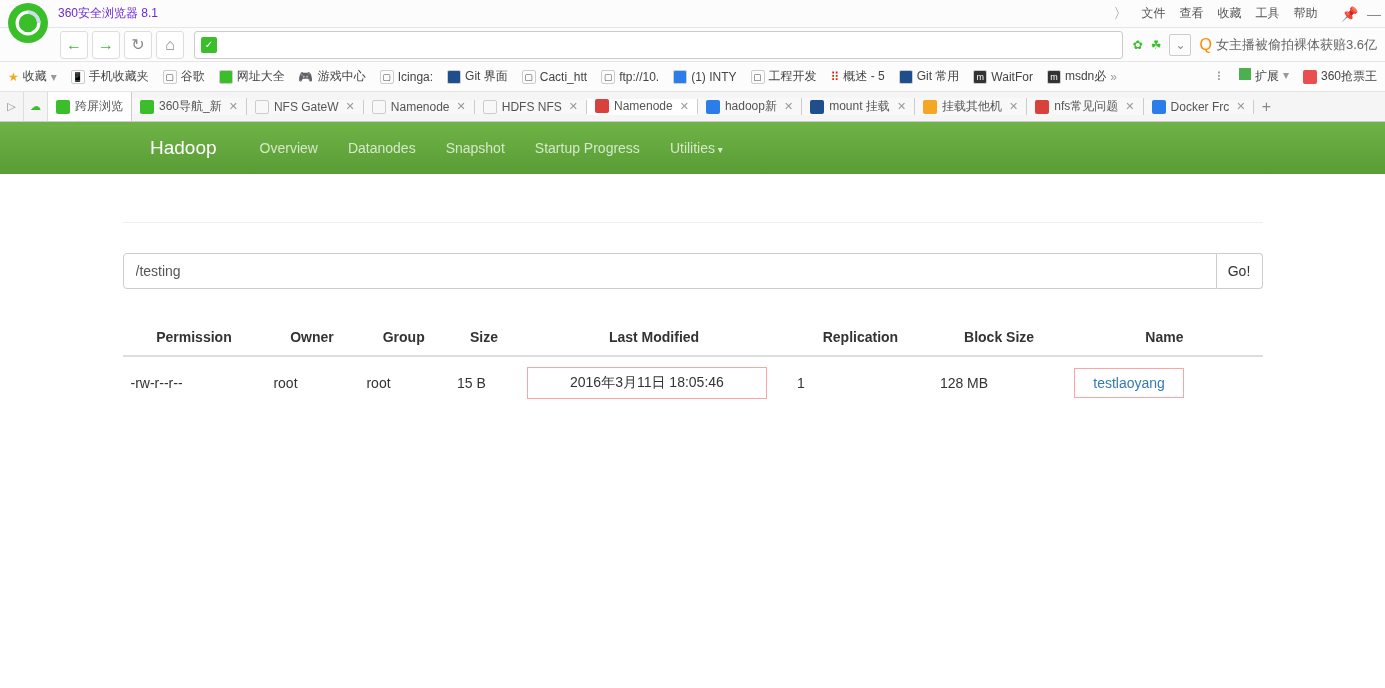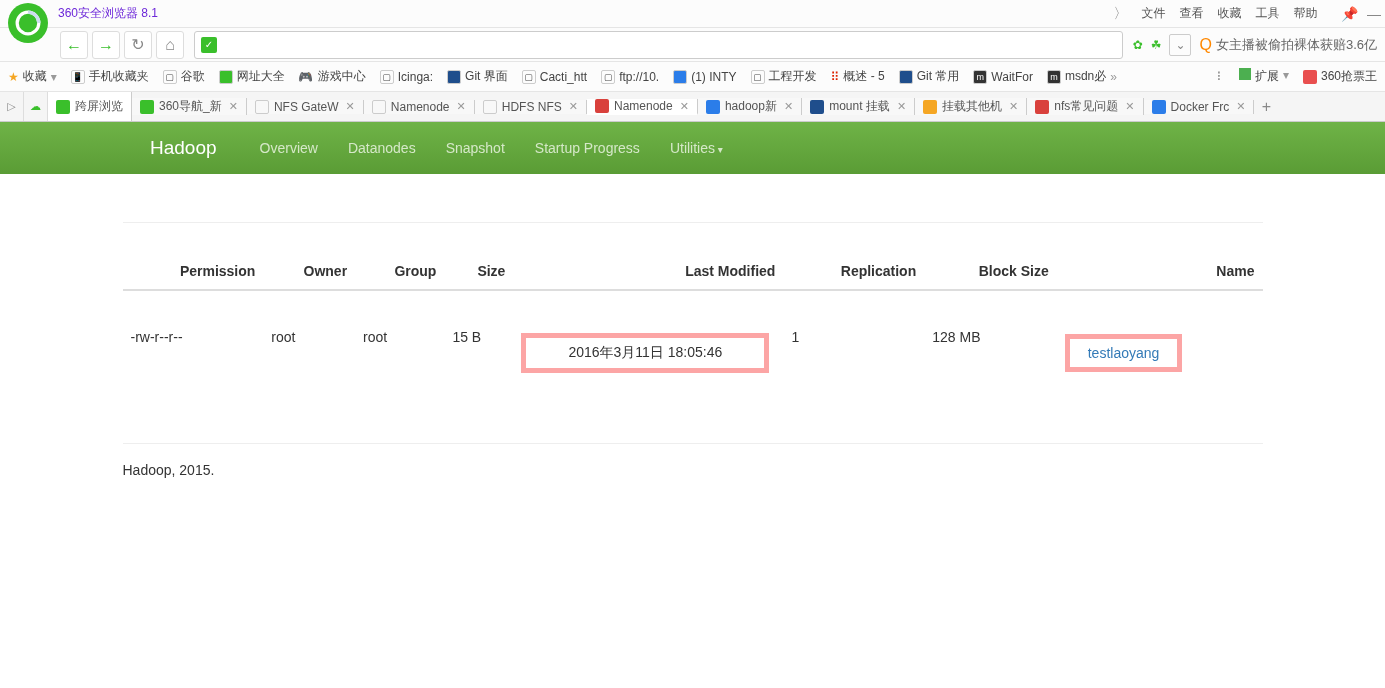--- a/index.html
+++ b/index.html
@@ -54,24 +54,24 @@
 .hadoop-nav .link.caret::after { content:" ▾"; font-size:10px;}
 
 .container { max-width: 1170px; margin: 0 auto; padding: 40px 15px 20px;}
 .container h1 { font-size: 36px; font-weight: 400; color:#333; margin-bottom: 14px;}
 .container hr { border:none; border-top:1px solid #eee; margin: 8px 0 30px;}
 .pathrow { display:flex; margin-bottom:30px;}
 .pathrow input { flex:1; height:36px; border:1px solid #ccc; border-radius:4px 0 0 4px; padding:0 12px; font-size:14px; color:#555;}
 .pathrow button { width:46px; height:36px; border:1px solid #ccc; border-left:none; background:#fff; border-radius:0 4px 4px 0; font-size:14px; color:#333; cursor:pointer;}
 
 table { width:100%; border-collapse:collapse; font-size:14px;}
-table th { text-align:right; padding:10px 8px; border-bottom:2px solid #ddd; font-weight:bold; color:#333;}
+table th { text-align:center; padding:10px 8px; border-bottom:2px solid #ddd; font-weight:bold; color:#333;}
 table td { padding:10px 8px; border-top:1px solid #ddd; color:#333;}
 table a { color:#337ab7; text-decoration:none;}
-.redbox { border:5px solid #fca5a5; padding:2px 4px; display:inline-block;margin-top:32px;}
+.redbox { border:1px solid #fca5a5; padding:2px 4px; display:inline-block;}
 
 .footer { margin-top:60px; padding-top:18px; border-top:1px solid #eee; color:#333; font-size:14px;}
 
 
 .fv { display:inline-block; border-radius:2px;}
 .fv-green{background:#3abf2b;} .fv-orange{background:#f5a623;} .fv-blue{background:#2b7de9;} .fv-red{background:#d9413c;} .fv-dark{background:#333;} .fv-navy{background:#1f4e8c;}
 </style>
 </head>
 <body>
 
@@ -259,20 +259,24 @@
   <span class="brand">Hadoop</span>
   <span class="link">Overview</span>
   <span class="link">Datanodes</span>
   <span class="link">Snapshot</span>
   <span class="link">Startup Progress</span>
   <span class="link caret">Utilities</span>
 </div>
 
 <div class="container">
   <hr>
+  <div class="pathrow">
+    <input type="text" value="/testing" style="">
+    <button>Go!</button>
+  </div>
   <table>
     <thead>
       <tr>
         <th>Permission</th>
         <th>Owner</th>
         <th>Group</th>
         <th>Size</th>
         <th style="width:270px;">Last Modified</th>
         <th>Replication</th>
         <th>Block Size</th>
@@ -285,14 +289,13 @@
           <td>root</td>
           <td>root</td>
           <td>15 B</td>
           <td><span class="redbox" style="padding:6px 42px;">2016年3月11日 18:05:46</span></td>
           <td>1</td>
           <td>128 MB</td>
           <td><span class="redbox" style="padding:6px 18px;"><a href="#">testlaoyang</a></span></td>
         </tr>
       </tbody>
   </table>
-  <div class="footer">Hadoop, 2015.</div>
 </div>
 
 </body></html>

